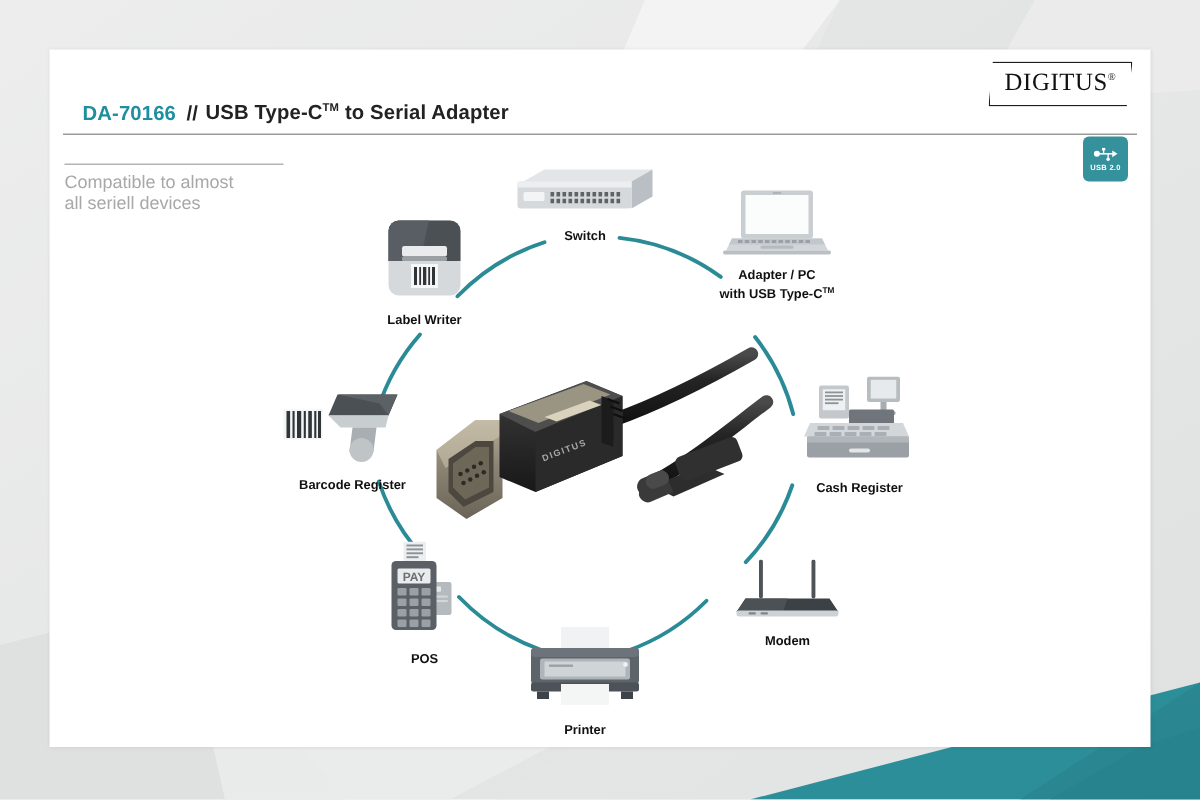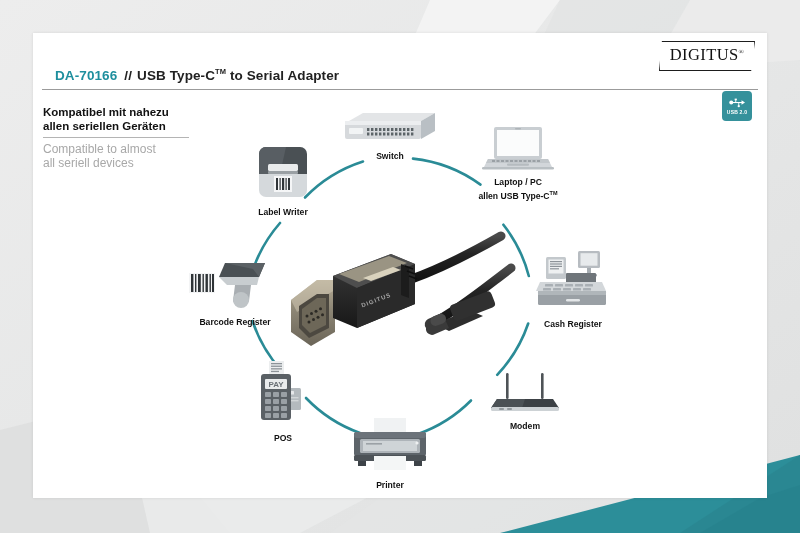--- a/index.html
+++ b/index.html
@@ -137,24 +137,20 @@
           <rect x="11.3" y="3.2" width="4.4" height="3.4"></rect>
           <rect x="18.6" y="11" width="1.8" height="6.2"></rect>
           <circle cx="19.5" cy="18.3" r="2.3"></circle>
         </g>
       </svg>
       <div class="usb-label">USB 2.0</div>
     </div>
   </div>
 
   <div id="copy-block">
-    <div id="copy-de">
-      <div>Kompatibel mit nahezu</div>
-      <div>allen seriellen Geräten</div>
-    </div>
     <div id="copy-rule"></div>
     <div id="copy-en">
       <div>Compatible to almost</div>
       <div>all seriell devices</div>
     </div>
   </div>
 
   <div id="stage">
 
     <svg id="arcs" width="734" height="465" viewBox="0 0 734 465">
@@ -236,22 +232,22 @@
               <rect x="41.5" y="35" width="3" height="2"></rect>
             <rect x="46" y="35" width="3" height="2"></rect>
               <rect x="50.5" y="35" width="3" height="2"></rect>
             <rect x="55" y="35" width="3" height="2"></rect>
           </g>
           <rect x="25" y="38.6" width="22" height="2.2" rx="1" fill="#b5bbbf"></rect>
           <rect x="0" y="42" width="72" height="2.6" rx="1.3" fill="#b9bfc3"></rect>
         </svg>
       </div>
       <div class="caption">
-        <div>Laptop / PC</div>
-        <div><span>allen USB Type-C</span><sup>TM</sup></div>
+        <div>Adapter / PC</div>
+        <div><span>with USB Type-C</span><sup>TM</sup></div>
       </div>
     </div>
 
     <div class="node" style="left:485px;top:218px;width:110px;">
       <div class="art">
         <svg width="74" height="62" viewBox="0 0 74 62">
 
           <rect x="42" y="0" width="22" height="17" rx="1.5" fill="#b7bcc1"></rect>
           <rect x="44.5" y="2.2" width="17" height="12.5" fill="#e7eaec"></rect>
           <rect x="51" y="17" width="4" height="7" fill="#a7adb2"></rect>

